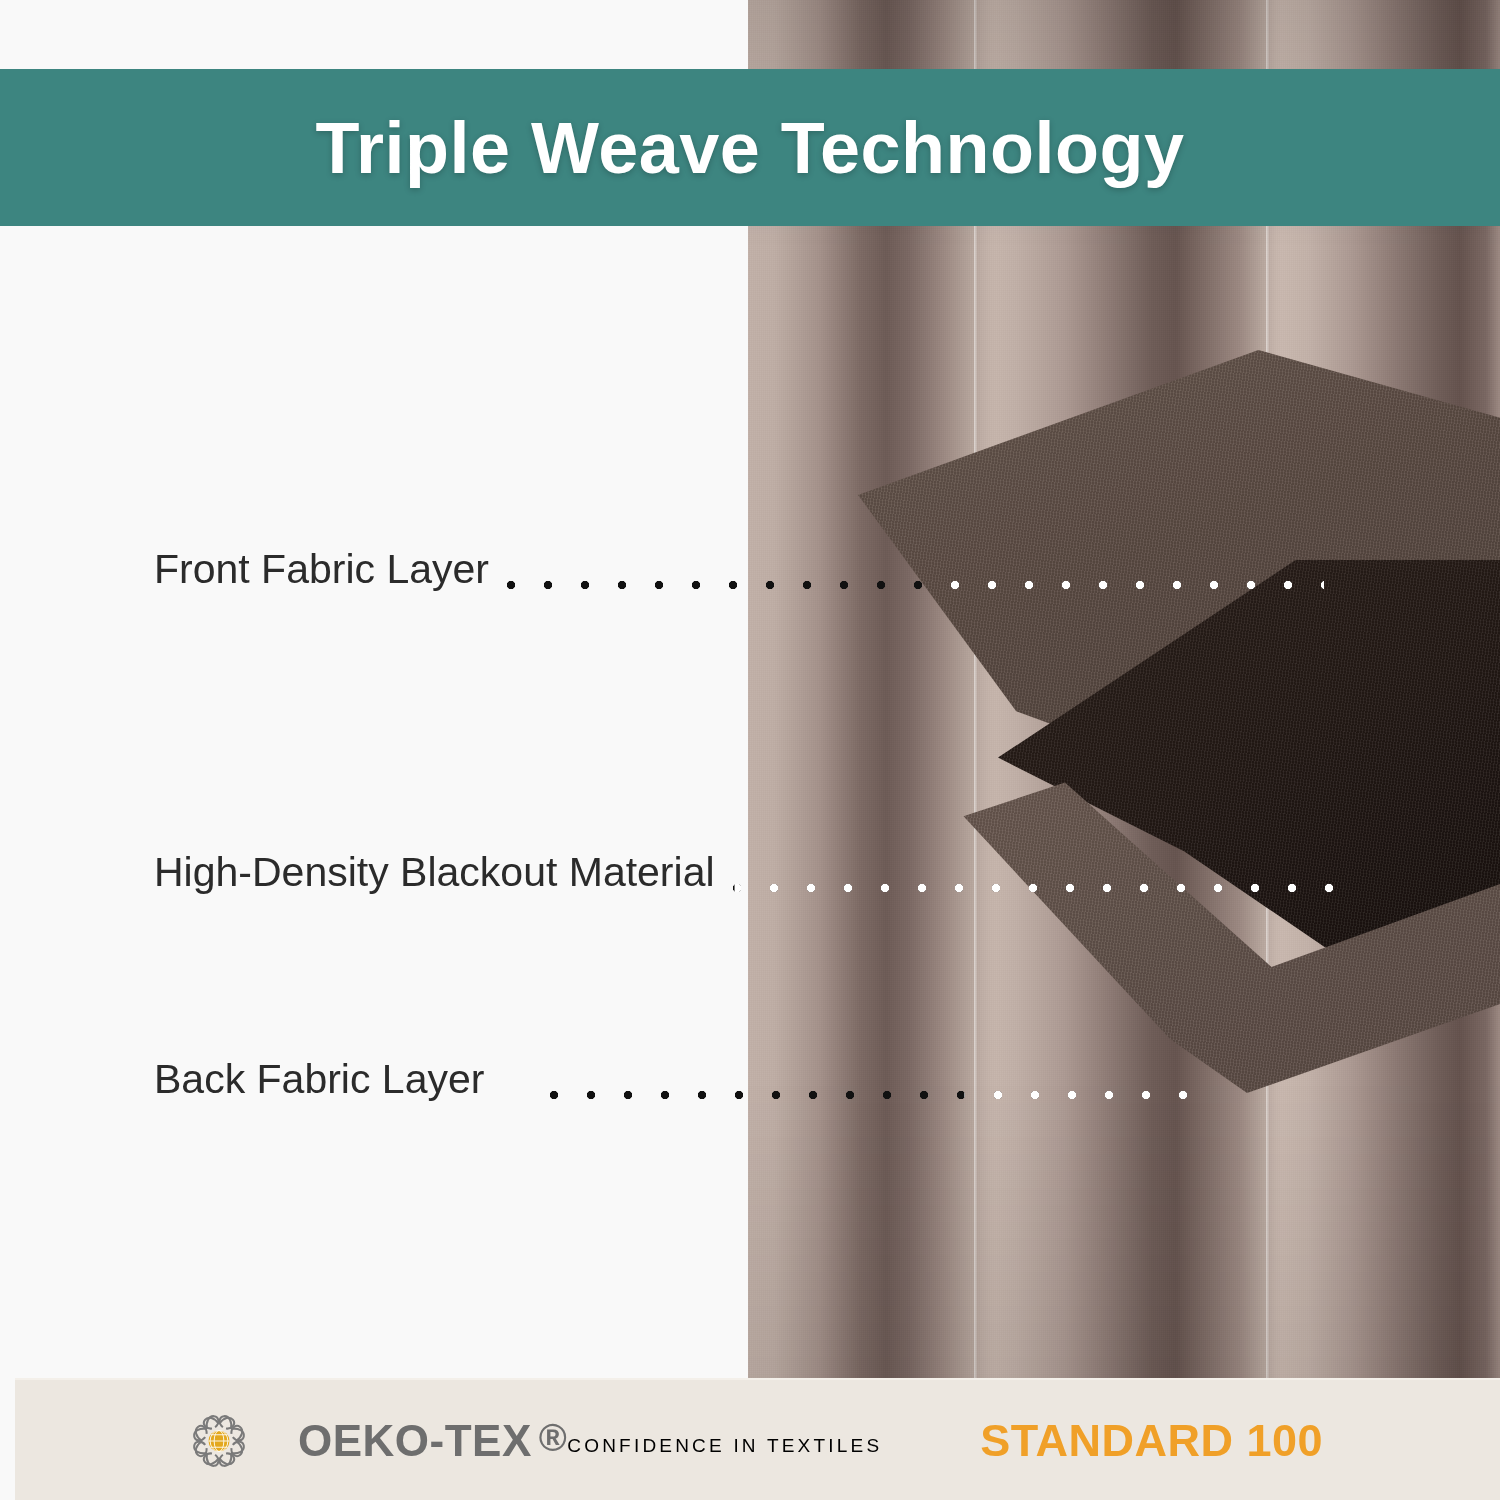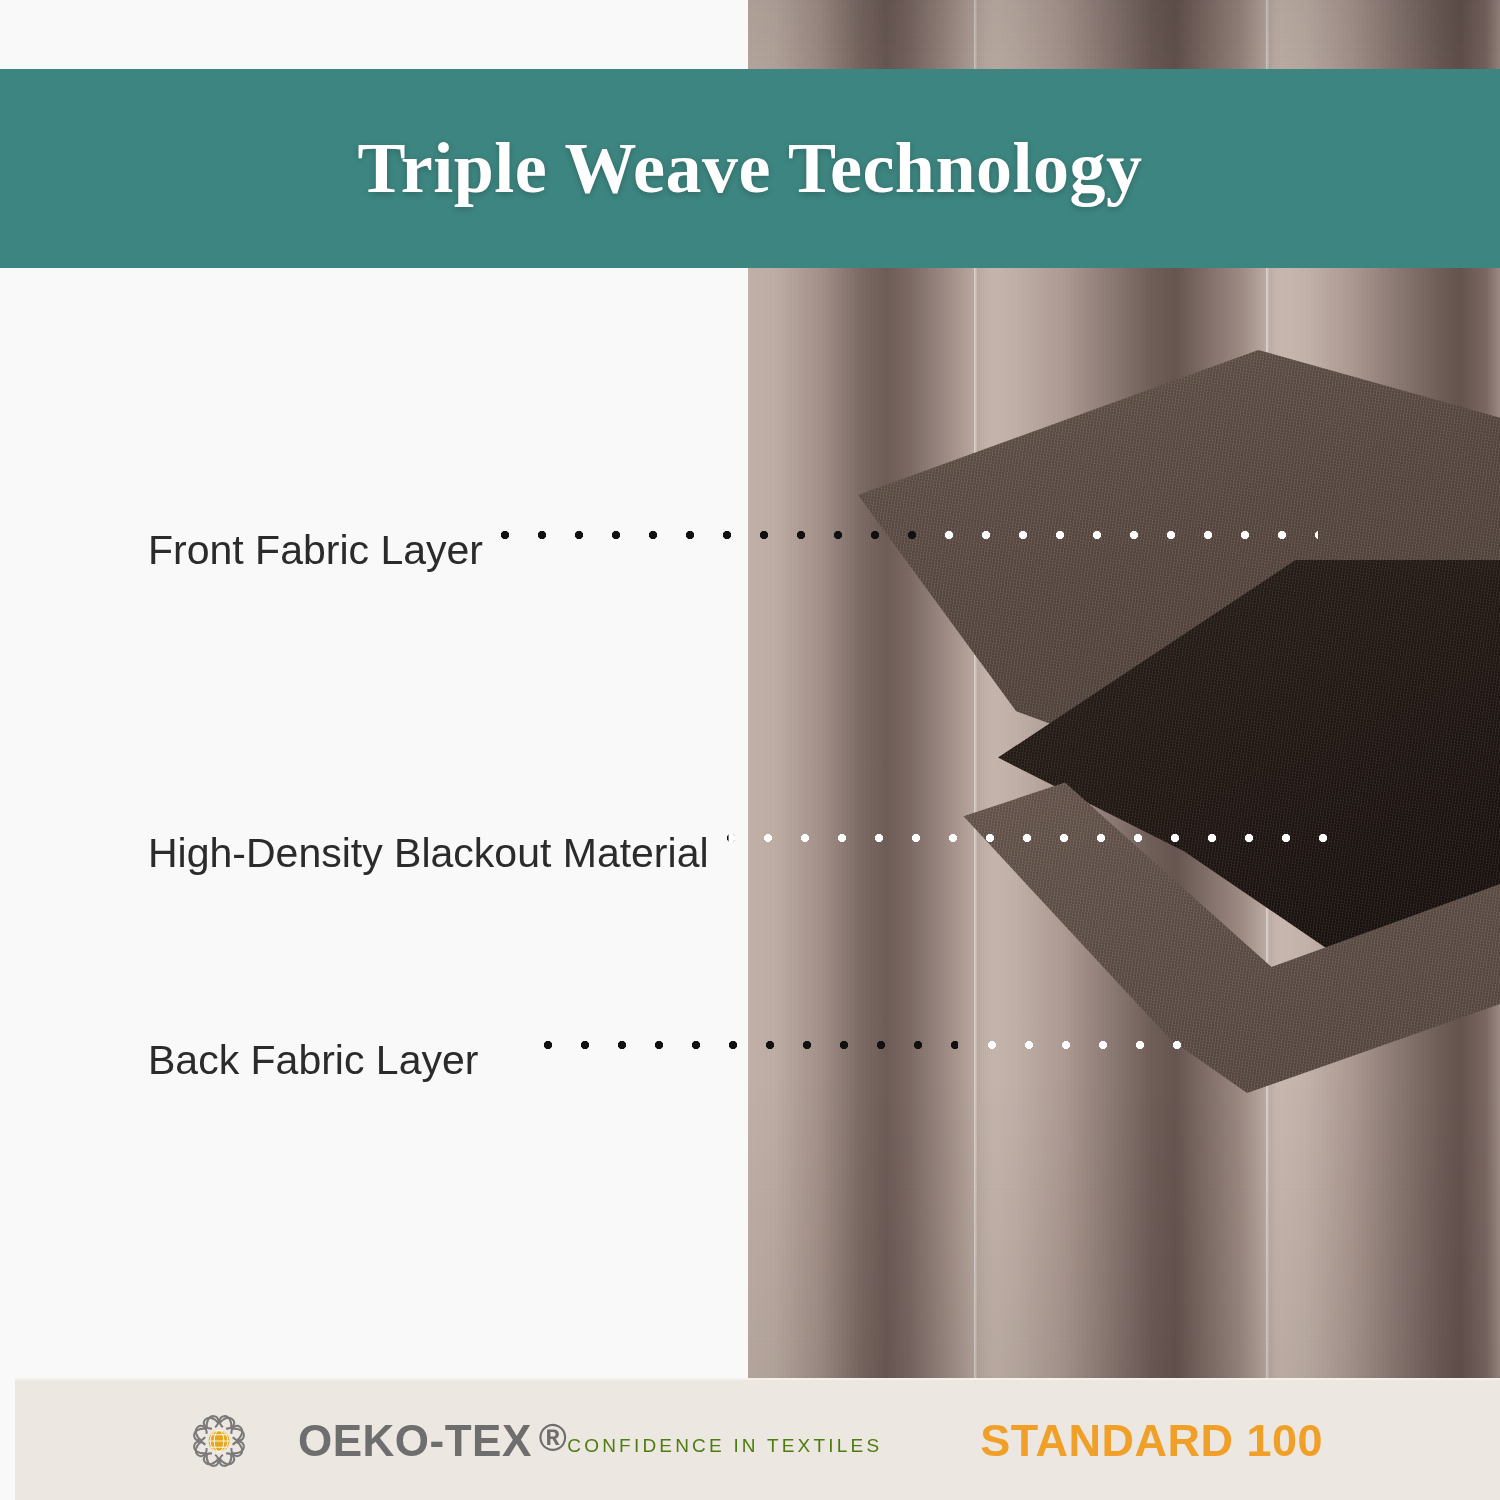--- a/index.html
+++ b/index.html
@@ -87,33 +87,33 @@
   
   .sw-back{
     left:170px;top:760px;width:700px;height:450px;
     background:linear-gradient(165deg,#6d5c53 0%,#61514a 50%,#564740 100%);
     clip-path:polygon(6.5% 12.5%, 21% 5%, 50.5% 46%, 100% 18%, 100% 45%, 47% 74%, 36% 62%);
     box-shadow:0 8px 22px rgba(0,0,0,.3);
   }
 
   
   .band{
-    position:absolute;left:0;top:69px;width:1500px;height:199px;
-    display:flex;align-items:center;justify-content:center;font-family:Liberation Serif, serif;
+    position:absolute;left:0;top:69px;width:1500px;height:157px;
+    display:flex;align-items:center;justify-content:center;
   }
   .band-fill{position:absolute;inset:0;}
   .band-title{
     position:relative;z-index:2;
     color:#ffffff;font-size:72px;font-weight:bold;letter-spacing:.5px;
     text-shadow:0 2px 6px rgba(0,0,0,.22);
     white-space:nowrap;
   }
 
   
-  .row{position:absolute;display:flex;align-items:flex-start;height:60px;}
+  .row{position:absolute;display:flex;align-items:flex-end;height:60px;margin-left:6px;}
   .row-label{
     color:#2b2b2b;font-size:41px;white-space:nowrap;line-height:1;
   }
   .leader{
     position:relative;flex:1;height:10px;margin-left:18px;
   }
   .leader-dots{
     position:absolute;left:0;top:0;height:10px;width:100%;
     background-image:radial-gradient(circle at 4px 5px, #111 0 4px, transparent 4.4px);
     background-size:37px 10px;background-repeat:repeat-x;
@@ -255,20 +255,20 @@
             <line x1="39.4" y1="58" x2="60.6" y2="58"></line>
           </g>
         </svg>
       </div>
 
       <div class="oeko-word">
         <div class="oeko-main" style="color: rgb(110, 110, 110);">
           <span>OEKO-TEX</span>
           <span style="font-size:38px;margin-left:7px;">®</span>
         </div>
-        <div class="oeko-sub" style="color: #4d7c0f;">CONFIDENCE IN TEXTILES</div>
+        <div class="oeko-sub" style="color: #000000;">CONFIDENCE IN TEXTILES</div>
       </div>
 
       <div class="standard" style="color: rgb(240, 160, 40);">STANDARD 100</div>
     </div>
   </div>
 
 </div>
 
 </body></html>

